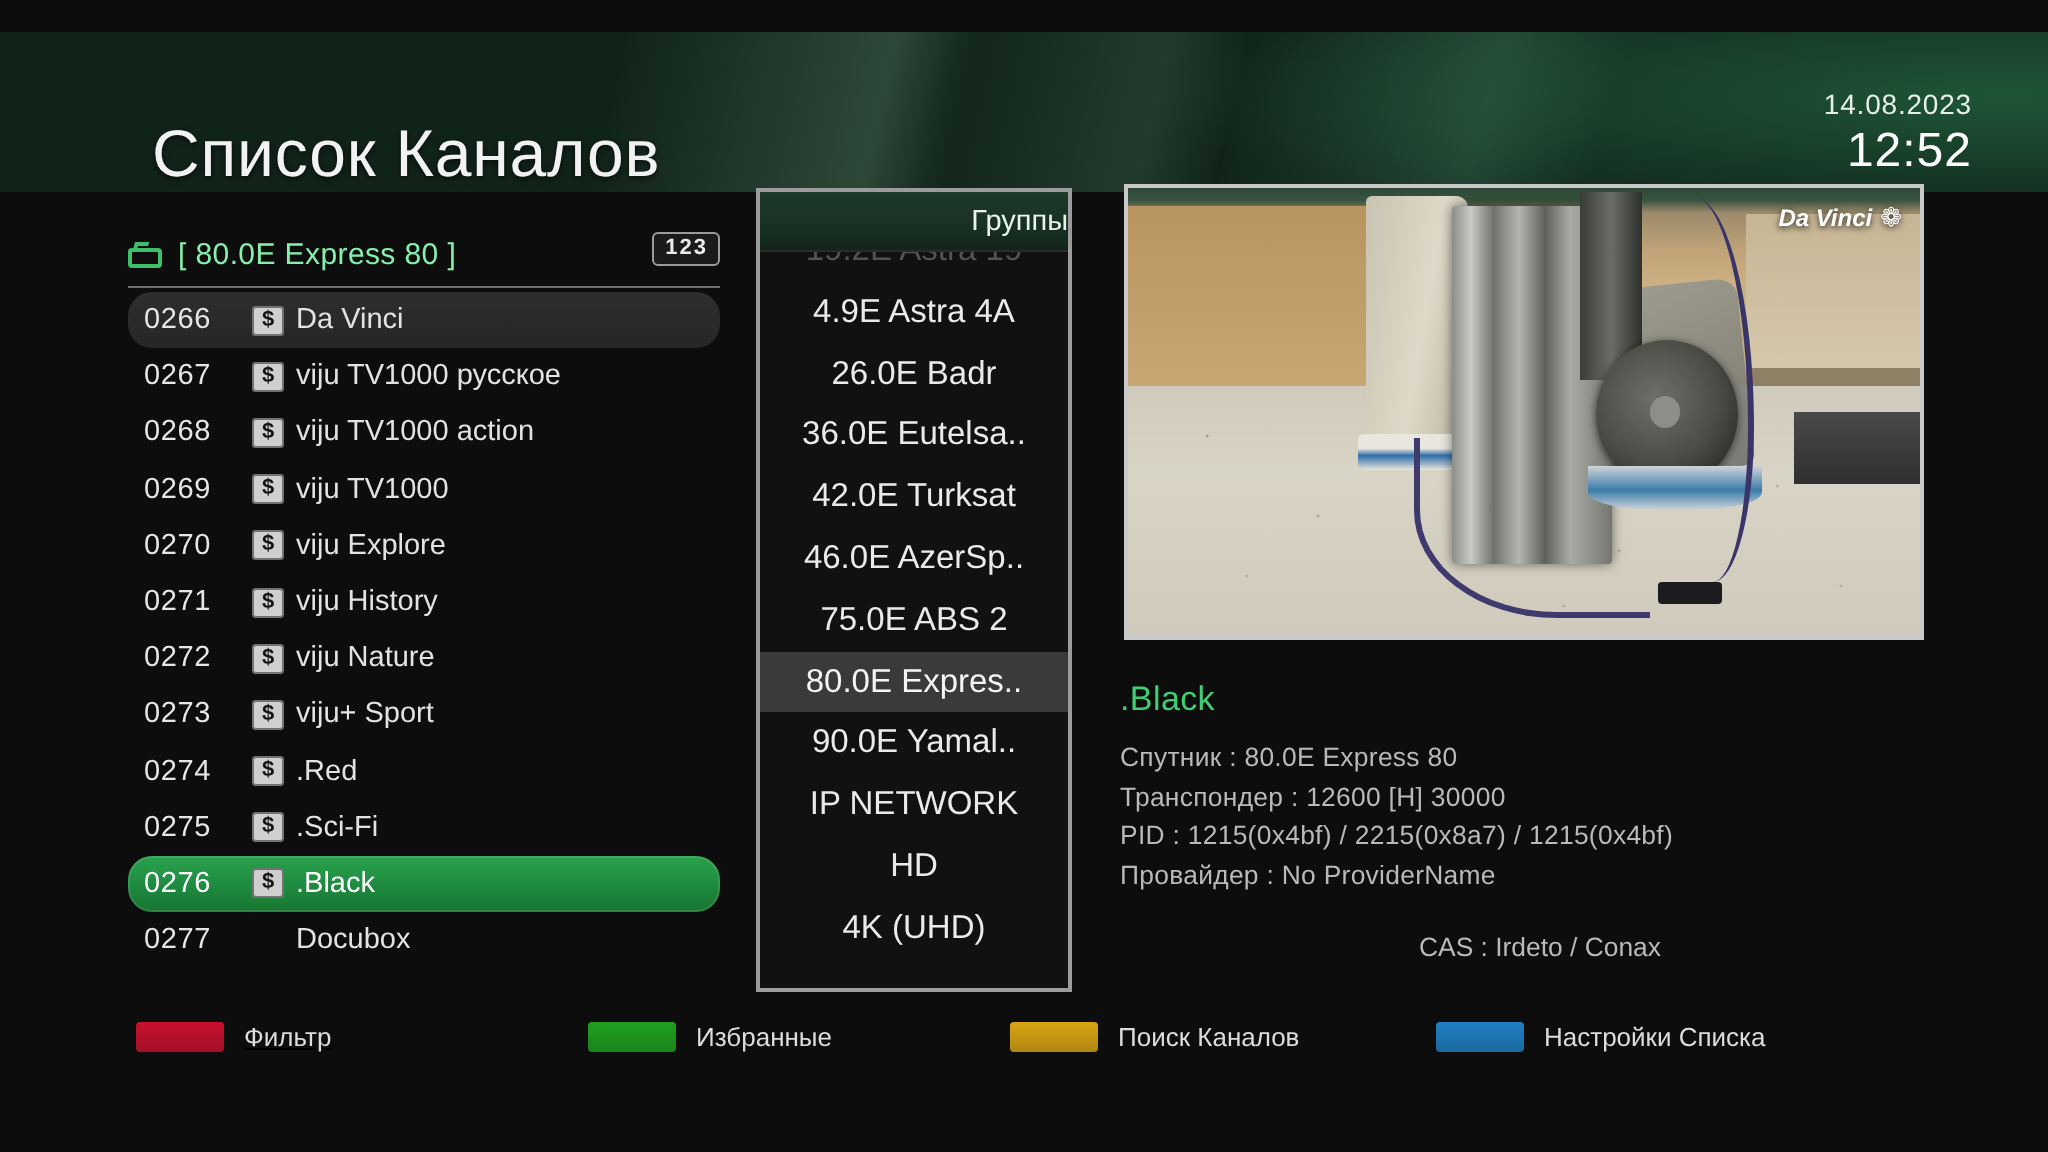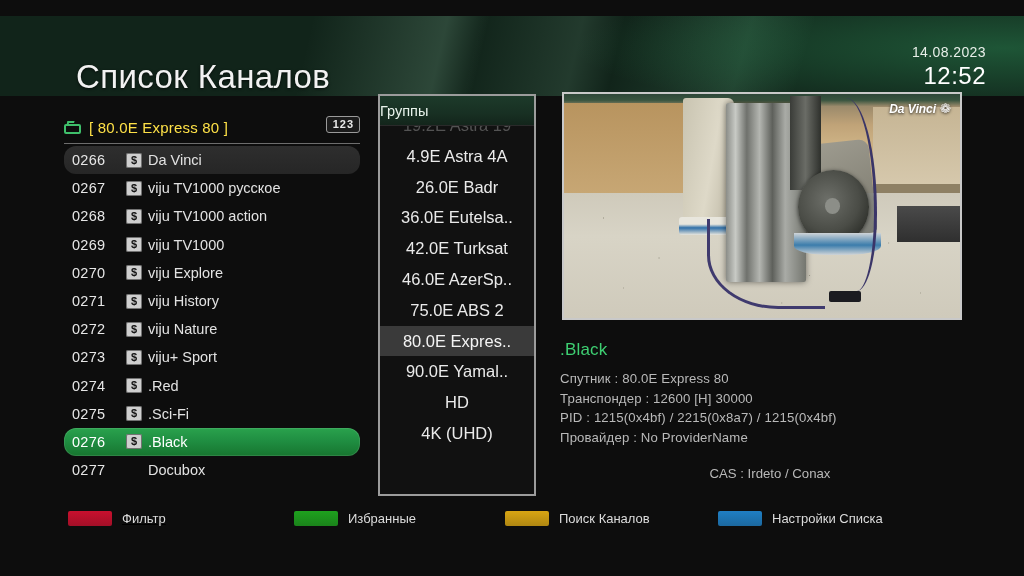--- a/index.html
+++ b/index.html
@@ -45,21 +45,21 @@
   
   .satbar {
     position:absolute; left:64px; top:114px; width:296px; height:26px;
     display:flex; align-items:center; gap:8px;
   }
   .tv-icon { width:17px; height:13px; position:relative; flex:0 0 auto; }
   .tv-icon .body { position:absolute; left:0; top:3px; width:17px; height:10px;
      border:2px solid #3fbf6b; border-radius:2px; }
   .tv-icon .ant { position:absolute; left:3px; top:0; width:7px; height:4px;
      border-top:2px solid #3fbf6b; border-left:2px solid #3fbf6b; transform:skewX(-18deg); }
-  .satname { font-size:15px; color:#fde047; letter-spacing:.2px; white-space:nowrap; }
+  .satname { font-size:15px; color:#86efac; letter-spacing:.2px; white-space:nowrap; }
   .badge123 {
     position:absolute; right:0; top:2px;
     font-size:11px; font-weight:bold; color:#e9e9e9; letter-spacing:1px;
     background:#1b1b1b; border:1px solid #9a9a9a; border-radius:3px;
     padding:1px 5px 2px 6px; line-height:12px;
   }
   .satdiv { position:absolute; left:64px; top:143px; width:296px; height:1px; background:#6d6d6d; }
 
   
   .chanlist { position:absolute; left:64px; top:146px; width:296px; }
@@ -85,21 +85,21 @@
   .chanrow.active .num { color:#ffffff; }
 
   
   .groups {
     position:absolute; left:378px; top:94px; width:158px; height:402px;
     background:#111111;
     border:2px solid #9c9c9c;
     overflow:hidden;
   }
   .grp-head {
-    height:30px; line-height:30px; text-align:left;
+    height:30px; line-height:30px; text-align:right;
     font-size:14.5px; color:#e9f3ec;
     background:linear-gradient(180deg,#1d3a2a 0%,#16302224 60%,#13251b 100%);
     background-color:#183023;
     border-bottom:1px solid #2a2a2a;
   }
   .grp-scroll { position:relative; height:370px; overflow:hidden; }
   .grp-inner { position:absolute; left:0; right:0; top:-16px; }
   .grp-item {
     height:30.8px; line-height:30.8px; text-align:center;
     font-size:16.5px; color:#eaeaea; white-space:nowrap;
@@ -278,20 +278,21 @@
       <div class="grp-inner" id="grplist">
           <div class="grp-item clipped">19.2E Astra 19</div>
           <div class="grp-item">4.9E Astra 4A</div>
           <div class="grp-item">26.0E Badr</div>
           <div class="grp-item">36.0E Eutelsa..</div>
           <div class="grp-item">42.0E Turksat</div>
           <div class="grp-item">46.0E AzerSp..</div>
           <div class="grp-item">75.0E ABS 2</div>
           <div class="grp-item sel">80.0E Expres..</div>
           <div class="grp-item">90.0E Yamal..</div>
+          <div class="grp-item">IP NETWORK</div>
           <div class="grp-item">HD</div>
           <div class="grp-item">4K (UHD)</div>
         </div>
     </div>
   </div>
 
   <div class="video">
     <div class="v-wall"></div>
     <div class="v-door"></div>
     <div class="v-wallR"></div>

